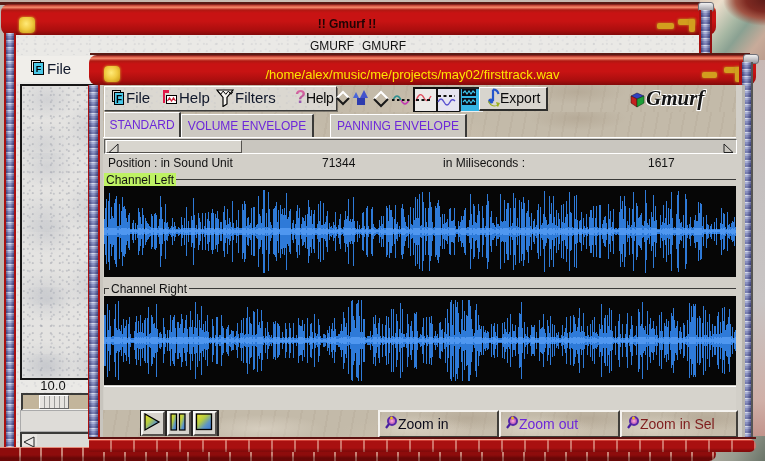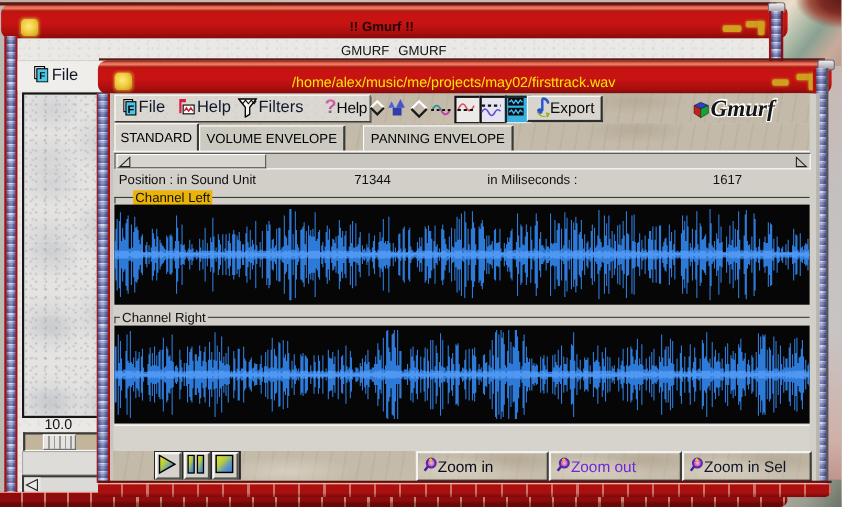--- a/index.html
+++ b/index.html
@@ -23,21 +23,21 @@
 .brickb{background-color:#8e0c0c;background-image:
  linear-gradient(180deg,rgba(255,170,150,.8) 0 1px,rgba(0,0,0,0) 1px 8px,rgba(50,0,0,.4) 11px 100%),
  repeating-linear-gradient(90deg,rgba(0,0,0,0) 0 19px,rgba(222,168,152,.75) 19px 21px)}
 .tbar{background:linear-gradient(180deg,#701010 0,#e0604a 2px,#ef8266 3.5px,#b01812 6px,#c81313 9px,#c81313 55%,#aa0e0e 85%,#820a0a 100%)}
 .ybtn{background:radial-gradient(circle at 45% 42%,#ffea78 0,#f0ca40 48%,#d2a41e 82%,#c49418 100%);border-radius:4px;box-shadow:0 0 2px 1px rgba(210,160,40,.55)}
 .gold{background:#d29e1e;border-radius:2px;box-shadow:0 0 2px 1px rgba(190,140,30,.5)}
 .cap{background:linear-gradient(180deg,#f2f2f2,#9a9aa2);border-radius:3px;border:1px solid #707078}
 .menut{font-size:15px;color:#0f172a}
 .small{font-size:12px;color:#111}
 .btn3{background:#d6d3cc;border-top:2px solid #f8f8f6;border-left:2px solid #f8f8f6;border-right:2px solid #55524e;border-bottom:2px solid #55524e}
-.tab{position:absolute;font-size:12px;color:#000000;text-align:center;line-height:22px;background:#d2cfc8;border-top:1px solid #fff;border-left:1px solid #fff;border-right:2px solid #3a3a38}
+.tab{position:absolute;font-size:12px;color:#6d28d9;text-align:center;line-height:22px;background:#d2cfc8;border-top:1px solid #fff;border-left:1px solid #fff;border-right:2px solid #3a3a38}
 </style></head><body>
 
 <div class="ab" style="left:690px;top:0;width:75px;height:66px;background:linear-gradient(128deg,#dcc2ac 0%,#ecdecc 25%,#a8b8a4 48%,#8aa192 60%,#c8ab9a 80%,#b89a8c 100%)"></div>
 <div class="ab" style="left:712px;top:0;width:53px;height:34px;background:radial-gradient(ellipse 42px 26px at 100% 0%,#5e1c18 0%,#7e2a22 45%,#a05444 70%,rgba(190,150,130,0) 100%)"></div>
 <div class="ab" style="left:752px;top:60px;width:13px;height:401px;background:linear-gradient(180deg,#c8b8b4 0%,#c4c0c0 30%,#c8c4c4 60%,#d0b0a8 85%,#c09088 95%,#804040 100%)"></div>
 <div class="ab" style="left:712px;top:436px;width:53px;height:25px;background:linear-gradient(120deg,#b0aca0 0%,#989c90 50%,#6a7468 100%)"></div>
 
 <div class="ab" style="left:0;top:0;width:700px;height:3px;background:linear-gradient(90deg,#c0aca2,#ccbeb4 40%,#c4b4ac)"></div>
 <div class="ab" style="left:0;top:2px;width:706px;height:3px;background:#5a1a14"></div>
 <div class="ab tbar" style="left:1px;top:4px;width:715px;height:31px;border-radius:8px"></div>
@@ -191,21 +191,21 @@
       <polygon points="2,1 11,9.5 2,9.5" fill="none" stroke="#222"></polygon>
     </svg></div>
 
 <div class="ab small" style="left:108px;top:156px">Position : in Sound Unit</div>
 <div class="ab small" style="left:322px;top:156px">71344</div>
 <div class="ab small" style="left:443px;top:156px">in Miliseconds :</div>
 <div class="ab small" style="left:648px;top:156px">1617</div>
 
 <div class="ab" style="left:104px;top:179px;width:632px;height:1px;background:#3a3a38"></div>
 <div class="ab" style="left:104px;top:179px;width:1px;height:6px;background:#3a3a38"></div>
-<div class="ab small" style="left:121px;top:173px;background:#eab308;padding:0 2px">Channel Left</div>
+<div class="ab small" style="left:104px;top:173px;background:#bef264;padding:0 2px">Channel Left</div>
 <div class="ab" style="left:104px;top:186px;width:632px;height:91px;background:#060606"></div>
 <div class="ab" style="left:104px;top:186px"><svg width="632" height="91">
       <path d="M0.5 33V58M1.5 22V69M2.5 13V78M3.5 41V50M4.5 15V76M5.5 7V84M6.5 33V58M7.5 21V70M8.5 30V61M9.5 32V59M10.5 17V74M11.5 13V78M12.5 10V81M13.5 40V51M14.5 40V51M15.5 18V73M16.5 39V52M17.5 25V66M18.5 11V80M19.5 21V70M20.5 20V71M21.5 23V68M22.5 32V59M23.5 36V55M24.5 29V62M25.5 27V64M26.5 43V48M27.5 43V48M28.5 37V54M29.5 34V57M30.5 43V48M31.5 37V54M32.5 43V48M33.5 39V52M34.5 22V69M35.5 26V65M36.5 31V60M37.5 38V53M38.5 22V69M39.5 29V62M40.5 43V48M41.5 32V59M42.5 35V56M43.5 37V54M44.5 38V53M45.5 40V51M46.5 41V50M47.5 28V63M48.5 30V61M49.5 42V49M50.5 28V63M51.5 27V64M52.5 29V62M53.5 42V49M54.5 40V51M55.5 33V58M56.5 10V81M57.5 21V70M58.5 33V58M59.5 43V48M60.5 36V55M61.5 18V73M62.5 37V54M63.5 36V55M64.5 41V50M65.5 43V48M66.5 42V49M67.5 40V51M68.5 32V59M69.5 41V50M70.5 36V55M71.5 40V51M72.5 43V48M73.5 43V48M74.5 41V50M75.5 42V49M76.5 43V48M77.5 31V60M78.5 39V52M79.5 42V49M80.5 32V59M81.5 42V49M82.5 21V70M83.5 42V49M84.5 35V56M85.5 42V49M86.5 42V49M87.5 30V61M88.5 34V57M89.5 12V79M90.5 29V62M91.5 42V49M92.5 39V52M93.5 43V48M94.5 27V64M95.5 32V59M96.5 36V55M97.5 43V48M98.5 27V64M99.5 43V48M100.5 40V51M101.5 27V64M102.5 42V49M103.5 33V58M104.5 26V65M105.5 35V56M106.5 42V49M107.5 27V64M108.5 23V68M109.5 27V64M110.5 43V48M111.5 28V63M112.5 32V59M113.5 25V66M114.5 33V58M115.5 42V49M116.5 36V55M117.5 36V55M118.5 43V48M119.5 26V65M120.5 20V71M121.5 34V57M122.5 39V52M123.5 23V68M124.5 38V53M125.5 32V59M126.5 36V55M127.5 41V50M128.5 15V76M129.5 37V54M130.5 42V49M131.5 42V49M132.5 34V57M133.5 41V50M134.5 24V67M135.5 42V49M136.5 42V49M137.5 42V49M138.5 18V73M139.5 24V67M140.5 15V76M141.5 18V73M142.5 40V51M143.5 32V59M144.5 31V60M145.5 39V52M146.5 37V54M147.5 22V69M148.5 42V49M149.5 21V70M150.5 21V70M151.5 41V50M152.5 39V52M153.5 38V53M154.5 10V81M155.5 28V63M156.5 30V61M157.5 37V54M158.5 23V68M159.5 4V87M160.5 4V87M161.5 41V50M162.5 27V64M163.5 41V50M164.5 6V85M165.5 23V68M166.5 36V55M167.5 39V52M168.5 42V49M169.5 23V68M170.5 22V69M171.5 20V71M172.5 16V75M173.5 36V55M174.5 24V67M175.5 43V48M176.5 19V72M177.5 28V63M178.5 23V68M179.5 29V62M180.5 22V69M181.5 29V62M182.5 7V84M183.5 33V58M184.5 31V60M185.5 25V66M186.5 23V68M187.5 43V48M188.5 37V54M189.5 34V57M190.5 42V49M191.5 38V53M192.5 25V66M193.5 19V72M194.5 32V59M195.5 22V69M196.5 42V49M197.5 38V53M198.5 31V60M199.5 32V59M200.5 35V56M201.5 29V62M202.5 40V51M203.5 28V63M204.5 14V77M205.5 21V70M206.5 30V61M207.5 24V67M208.5 38V53M209.5 28V63M210.5 24V67M211.5 42V49M212.5 42V49M213.5 38V53M214.5 18V73M215.5 35V56M216.5 15V76M217.5 39V52M218.5 39V52M219.5 17V74M220.5 38V53M221.5 36V55M222.5 30V61M223.5 25V66M224.5 43V48M225.5 37V54M226.5 41V50M227.5 40V51M228.5 42V49M229.5 36V55M230.5 39V52M231.5 26V65M232.5 41V50M233.5 43V48M234.5 39V52M235.5 33V58M236.5 28V63M237.5 42V49M238.5 43V48M239.5 41V50M240.5 34V57M241.5 25V66M242.5 33V58M243.5 30V61M244.5 13V78M245.5 35V56M246.5 33V58M247.5 36V55M248.5 33V58M249.5 11V80M250.5 35V56M251.5 42V49M252.5 43V48M253.5 35V56M254.5 43V48M255.5 39V52M256.5 43V48M257.5 42V49M258.5 27V64M259.5 26V65M260.5 40V51M261.5 43V48M262.5 22V69M263.5 20V71M264.5 40V51M265.5 43V48M266.5 43V48M267.5 23V68M268.5 21V70M269.5 38V53M270.5 41V50M271.5 42V49M272.5 43V48M273.5 43V48M274.5 42V49M275.5 34V57M276.5 40V51M277.5 30V61M278.5 38V53M279.5 30V61M280.5 42V49M281.5 42V49M282.5 20V71M283.5 22V69M284.5 35V56M285.5 19V72M286.5 24V67M287.5 24V67M288.5 31V60M289.5 43V48M290.5 33V58M291.5 19V72M292.5 38V53M293.5 36V55M294.5 43V48M295.5 40V51M296.5 43V48M297.5 22V69M298.5 18V73M299.5 23V68M300.5 31V60M301.5 36V55M302.5 40V51M303.5 41V50M304.5 29V62M305.5 43V48M306.5 21V70M307.5 38V53M308.5 39V52M309.5 22V69M310.5 34V57M311.5 11V80M312.5 32V59M313.5 13V78M314.5 32V59M315.5 8V83M316.5 40V51M317.5 39V52M318.5 6V85M319.5 16V75M320.5 41V50M321.5 22V69M322.5 36V55M323.5 41V50M324.5 22V69M325.5 6V85M326.5 16V75M327.5 21V70M328.5 36V55M329.5 42V49M330.5 41V50M331.5 20V71M332.5 22V69M333.5 17V74M334.5 14V77M335.5 20V71M336.5 31V60M337.5 42V49M338.5 28V63M339.5 38V53M340.5 28V63M341.5 37V54M342.5 36V55M343.5 33V58M344.5 41V50M345.5 23V68M346.5 22V69M347.5 35V56M348.5 35V56M349.5 34V57M350.5 22V69M351.5 40V51M352.5 43V48M353.5 43V48M354.5 35V56M355.5 40V51M356.5 36V55M357.5 30V61M358.5 34V57M359.5 30V61M360.5 24V67M361.5 22V69M362.5 42V49M363.5 41V50M364.5 41V50M365.5 34V57M366.5 8V83M367.5 28V63M368.5 39V52M369.5 18V73M370.5 20V71M371.5 36V55M372.5 37V54M373.5 29V62M374.5 18V73M375.5 25V66M376.5 42V49M377.5 42V49M378.5 20V71M379.5 32V59M380.5 42V49M381.5 40V51M382.5 19V72M383.5 8V83M384.5 15V76M385.5 42V49M386.5 31V60M387.5 25V66M388.5 37V54M389.5 37V54M390.5 39V52M391.5 41V50M392.5 31V60M393.5 38V53M394.5 38V53M395.5 40V51M396.5 8V83M397.5 35V56M398.5 36V55M399.5 35V56M400.5 14V77M401.5 35V56M402.5 23V68M403.5 17V74M404.5 17V74M405.5 41V50M406.5 22V69M407.5 40V51M408.5 37V54M409.5 7V84M410.5 22V69M411.5 12V79M412.5 40V51M413.5 32V59M414.5 41V50M415.5 14V77M416.5 42V49M417.5 16V75M418.5 23V68M419.5 11V80M420.5 17V74M421.5 41V50M422.5 27V64M423.5 25V66M424.5 14V77M425.5 31V60M426.5 40V51M427.5 27V64M428.5 43V48M429.5 35V56M430.5 33V58M431.5 41V50M432.5 39V52M433.5 24V67M434.5 18V73M435.5 43V48M436.5 21V70M437.5 39V52M438.5 37V54M439.5 28V63M440.5 5V86M441.5 31V60M442.5 34V57M443.5 39V52M444.5 38V53M445.5 10V81M446.5 28V63M447.5 17V74M448.5 37V54M449.5 10V81M450.5 31V60M451.5 39V52M452.5 24V67M453.5 40V51M454.5 27V64M455.5 33V58M456.5 42V49M457.5 19V72M458.5 36V55M459.5 18V73M460.5 37V54M461.5 31V60M462.5 15V76M463.5 28V63M464.5 41V50M465.5 6V85M466.5 26V65M467.5 27V64M468.5 41V50M469.5 42V49M470.5 10V81M471.5 33V58M472.5 9V82M473.5 34V57M474.5 43V48M475.5 35V56M476.5 34V57M477.5 26V65M478.5 43V48M479.5 32V59M480.5 40V51M481.5 42V49M482.5 28V63M483.5 41V50M484.5 43V48M485.5 31V60M486.5 24V67M487.5 24V67M488.5 32V59M489.5 20V71M490.5 41V50M491.5 32V59M492.5 20V71M493.5 41V50M494.5 42V49M495.5 19V72M496.5 19V72M497.5 42V49M498.5 38V53M499.5 34V57M500.5 31V60M501.5 30V61M502.5 37V54M503.5 43V48M504.5 18V73M505.5 33V58M506.5 25V66M507.5 41V50M508.5 36V55M509.5 23V68M510.5 43V48M511.5 42V49M512.5 42V49M513.5 43V48M514.5 42V49M515.5 26V65M516.5 10V81M517.5 23V68M518.5 15V76M519.5 33V58M520.5 10V81M521.5 20V71M522.5 42V49M523.5 35V56M524.5 39V52M525.5 22V69M526.5 41V50M527.5 39V52M528.5 23V68M529.5 6V85M530.5 36V55M531.5 41V50M532.5 17V74M533.5 20V71M534.5 32V59M535.5 31V60M536.5 29V62M537.5 27V64M538.5 39V52M539.5 40V51M540.5 35V56M541.5 4V87M542.5 17V74M543.5 37V54M544.5 39V52M545.5 33V58M546.5 41V50M547.5 26V65M548.5 31V60M549.5 9V82M550.5 35V56M551.5 20V71M552.5 34V57M553.5 43V48M554.5 43V48M555.5 43V48M556.5 29V62M557.5 39V52M558.5 36V55M559.5 19V72M560.5 37V54M561.5 32V59M562.5 15V76M563.5 39V52M564.5 22V69M565.5 38V53M566.5 23V68M567.5 6V85M568.5 32V59M569.5 42V49M570.5 41V50M571.5 42V49M572.5 28V63M573.5 9V82M574.5 5V86M575.5 33V58M576.5 37V54M577.5 36V55M578.5 41V50M579.5 29V62M580.5 42V49M581.5 8V83M582.5 13V78M583.5 39V52M584.5 42V49M585.5 38V53M586.5 31V60M587.5 41V50M588.5 42V49M589.5 41V50M590.5 34V57M591.5 29V62M592.5 35V56M593.5 35V56M594.5 16V75M595.5 27V64M596.5 17V74M597.5 18V73M598.5 40V51M599.5 31V60M600.5 43V48M601.5 43V48M602.5 29V62M603.5 38V53M604.5 39V52M605.5 43V48M606.5 40V51M607.5 38V53M608.5 43V48M609.5 43V48M610.5 36V55M611.5 43V48M612.5 32V59M613.5 43V48M614.5 43V48M615.5 43V48M616.5 37V54M617.5 22V69M618.5 38V53M619.5 27V64M620.5 28V63M621.5 41V50M622.5 43V48M623.5 26V65M624.5 39V52M625.5 38V53M626.5 41V50M627.5 37V54M628.5 35V56M629.5 36V55M630.5 31V60M631.5 41V50" stroke="#2e7ad8" stroke-width="1"></path>
       <path d="M0.5 42V49M1.5 42V49M2.5 42V49M3.5 44V47M4.5 42V49M5.5 42V49M6.5 42V49M7.5 42V49M8.5 42V49M9.5 42V49M10.5 42V49M11.5 42V49M12.5 42V49M13.5 44V47M14.5 44V47M15.5 42V49M16.5 43V48M17.5 42V49M18.5 42V49M19.5 42V49M20.5 42V49M21.5 42V49M22.5 42V49M23.5 43V48M24.5 42V49M25.5 42V49M26.5 44V46M27.5 44V46M28.5 43V48M29.5 42V49M30.5 44V46M31.5 43V48M32.5 44V46M33.5 44V47M34.5 42V49M35.5 42V49M36.5 42V49M37.5 43V48M38.5 42V49M39.5 42V49M40.5 44V46M41.5 42V49M42.5 42V49M43.5 43V48M44.5 43V48M45.5 44V47M46.5 44V47M47.5 42V49M48.5 42V49M49.5 44V46M50.5 42V49M51.5 42V49M52.5 42V49M53.5 44V47M54.5 44V47M55.5 42V49M56.5 42V49M57.5 42V49M58.5 42V49M59.5 44V46M60.5 43V48M61.5 42V49M62.5 43V48M63.5 43V48M64.5 44V47M65.5 44V46M66.5 44V47M67.5 44V47M68.5 42V49M69.5 44V47M70.5 43V48M71.5 44V47M72.5 44V46M73.5 44V46M74.5 44V47M75.5 44V47M76.5 44V46M77.5 42V49M78.5 43V48M79.5 44V46M80.5 42V49M81.5 44V47M82.5 42V49M83.5 44V47M84.5 42V49M85.5 44V46M86.5 44V46M87.5 42V49M88.5 42V49M89.5 42V49M90.5 42V49M91.5 44V46M92.5 43V48M93.5 44V46M94.5 42V49M95.5 42V49M96.5 43V48M97.5 44V46M98.5 42V49M99.5 44V46M100.5 44V47M101.5 42V49M102.5 44V47M103.5 42V49M104.5 42V49M105.5 42V49M106.5 44V47M107.5 42V49M108.5 42V49M109.5 42V49M110.5 44V46M111.5 42V49M112.5 42V49M113.5 42V49M114.5 42V49M115.5 44V47M116.5 43V48M117.5 43V48M118.5 44V46M119.5 42V49M120.5 42V49M121.5 42V49M122.5 44V47M123.5 42V49M124.5 43V48M125.5 42V49M126.5 43V48M127.5 44V47M128.5 42V49M129.5 43V48M130.5 44V47M131.5 44V47M132.5 42V49M133.5 44V47M134.5 42V49M135.5 44V47M136.5 44V47M137.5 44V47M138.5 42V49M139.5 42V49M140.5 42V49M141.5 42V49M142.5 44V47M143.5 42V49M144.5 42V49M145.5 43V48M146.5 43V48M147.5 42V49M148.5 44V47M149.5 42V49M150.5 42V49M151.5 44V47M152.5 43V48M153.5 43V48M154.5 42V49M155.5 42V49M156.5 42V49M157.5 43V48M158.5 42V49M159.5 42V49M160.5 42V49M161.5 44V47M162.5 42V49M163.5 44V47M164.5 42V49M165.5 42V49M166.5 43V48M167.5 44V47M168.5 44V46M169.5 42V49M170.5 42V49M171.5 42V49M172.5 42V49M173.5 43V48M174.5 42V49M175.5 44V46M176.5 42V49M177.5 42V49M178.5 42V49M179.5 42V49M180.5 42V49M181.5 42V49M182.5 42V49M183.5 42V49M184.5 42V49M185.5 42V49M186.5 42V49M187.5 44V46M188.5 43V48M189.5 42V49M190.5 44V47M191.5 43V48M192.5 42V49M193.5 42V49M194.5 42V49M195.5 42V49M196.5 44V46M197.5 43V48M198.5 42V49M199.5 42V49M200.5 42V49M201.5 42V49M202.5 44V47M203.5 42V49M204.5 42V49M205.5 42V49M206.5 42V49M207.5 42V49M208.5 43V48M209.5 42V49M210.5 42V49M211.5 44V47M212.5 44V47M213.5 43V48M214.5 42V49M215.5 42V49M216.5 42V49M217.5 43V48M218.5 43V48M219.5 42V49M220.5 43V48M221.5 43V48M222.5 42V49M223.5 42V49M224.5 44V46M225.5 43V48M226.5 44V47M227.5 44V47M228.5 44V47M229.5 43V48M230.5 44V47M231.5 42V49M232.5 44V47M233.5 44V46M234.5 43V48M235.5 42V49M236.5 42V49M237.5 44V46M238.5 44V46M239.5 44V47M240.5 42V49M241.5 42V49M242.5 42V49M243.5 42V49M244.5 42V49M245.5 42V49M246.5 42V49M247.5 43V48M248.5 42V49M249.5 42V49M250.5 42V49M251.5 44V47M252.5 44V46M253.5 42V49M254.5 44V46M255.5 44V47M256.5 44V46M257.5 44V47M258.5 42V49M259.5 42V49M260.5 44V47M261.5 44V46M262.5 42V49M263.5 42V49M264.5 44V47M265.5 44V46M266.5 44V46M267.5 42V49M268.5 42V49M269.5 43V48M270.5 44V47M271.5 44V47M272.5 44V46M273.5 44V46M274.5 44V46M275.5 42V49M276.5 44V47M277.5 42V49M278.5 43V48M279.5 42V49M280.5 44V47M281.5 44V47M282.5 42V49M283.5 42V49M284.5 42V49M285.5 42V49M286.5 42V49M287.5 42V49M288.5 42V49M289.5 44V46M290.5 42V49M291.5 42V49M292.5 43V48M293.5 43V48M294.5 44V46M295.5 44V47M296.5 44V46M297.5 42V49M298.5 42V49M299.5 42V49M300.5 42V49M301.5 43V48M302.5 44V47M303.5 44V47M304.5 42V49M305.5 44V46M306.5 42V49M307.5 43V48M308.5 44V47M309.5 42V49M310.5 42V49M311.5 42V49M312.5 42V49M313.5 42V49M314.5 42V49M315.5 42V49M316.5 44V47M317.5 44V47M318.5 42V49M319.5 42V49M320.5 44V47M321.5 42V49M322.5 43V48M323.5 44V47M324.5 42V49M325.5 42V49M326.5 42V49M327.5 42V49M328.5 43V48M329.5 44V47M330.5 44V47M331.5 42V49M332.5 42V49M333.5 42V49M334.5 42V49M335.5 42V49M336.5 42V49M337.5 44V47M338.5 42V49M339.5 43V48M340.5 42V49M341.5 43V48M342.5 43V48M343.5 42V49M344.5 44V47M345.5 42V49M346.5 42V49M347.5 42V49M348.5 42V49M349.5 42V49M350.5 42V49M351.5 44V47M352.5 44V46M353.5 44V46M354.5 42V49M355.5 44V47M356.5 43V48M357.5 42V49M358.5 42V49M359.5 42V49M360.5 42V49M361.5 42V49M362.5 44V47M363.5 44V47M364.5 44V47M365.5 42V49M366.5 42V49M367.5 42V49M368.5 44V47M369.5 42V49M370.5 42V49M371.5 43V48M372.5 43V48M373.5 42V49M374.5 42V49M375.5 42V49M376.5 44V47M377.5 44V47M378.5 42V49M379.5 42V49M380.5 44V47M381.5 44V47M382.5 42V49M383.5 42V49M384.5 42V49M385.5 44V46M386.5 42V49M387.5 42V49M388.5 43V48M389.5 43V48M390.5 44V47M391.5 44V47M392.5 42V49M393.5 43V48M394.5 43V48M395.5 44V47M396.5 42V49M397.5 42V49M398.5 43V48M399.5 42V49M400.5 42V49M401.5 42V49M402.5 42V49M403.5 42V49M404.5 42V49M405.5 44V47M406.5 42V49M407.5 44V47M408.5 43V48M409.5 42V49M410.5 42V49M411.5 42V49M412.5 44V47M413.5 42V49M414.5 44V47M415.5 42V49M416.5 44V47M417.5 42V49M418.5 42V49M419.5 42V49M420.5 42V49M421.5 44V47M422.5 42V49M423.5 42V49M424.5 42V49M425.5 42V49M426.5 44V47M427.5 42V49M428.5 44V46M429.5 42V49M430.5 42V49M431.5 44V47M432.5 44V47M433.5 42V49M434.5 42V49M435.5 44V46M436.5 42V49M437.5 43V48M438.5 43V48M439.5 42V49M440.5 42V49M441.5 42V49M442.5 42V49M443.5 44V47M444.5 43V48M445.5 42V49M446.5 42V49M447.5 42V49M448.5 43V48M449.5 42V49M450.5 42V49M451.5 44V47M452.5 42V49M453.5 44V47M454.5 42V49M455.5 42V49M456.5 44V47M457.5 42V49M458.5 43V48M459.5 42V49M460.5 43V48M461.5 42V49M462.5 42V49M463.5 42V49M464.5 44V47M465.5 42V49M466.5 42V49M467.5 42V49M468.5 44V47M469.5 44V47M470.5 42V49M471.5 42V49M472.5 42V49M473.5 42V49M474.5 44V46M475.5 42V49M476.5 42V49M477.5 42V49M478.5 44V46M479.5 42V49M480.5 44V47M481.5 44V47M482.5 42V49M483.5 44V47M484.5 44V46M485.5 42V49M486.5 42V49M487.5 42V49M488.5 42V49M489.5 42V49M490.5 44V47M491.5 42V49M492.5 42V49M493.5 44V47M494.5 44V46M495.5 42V49M496.5 42V49M497.5 44V47M498.5 43V48M499.5 42V49M500.5 42V49M501.5 42V49M502.5 43V48M503.5 44V46M504.5 42V49M505.5 42V49M506.5 42V49M507.5 44V47M508.5 43V48M509.5 42V49M510.5 44V46M511.5 44V46M512.5 44V47M513.5 44V46M514.5 44V46M515.5 42V49M516.5 42V49M517.5 42V49M518.5 42V49M519.5 42V49M520.5 42V49M521.5 42V49M522.5 44V47M523.5 42V49M524.5 43V48M525.5 42V49M526.5 44V47M527.5 44V47M528.5 42V49M529.5 42V49M530.5 43V48M531.5 44V47M532.5 42V49M533.5 42V49M534.5 42V49M535.5 42V49M536.5 42V49M537.5 42V49M538.5 44V47M539.5 44V47M540.5 42V49M541.5 42V49M542.5 42V49M543.5 43V48M544.5 44V47M545.5 42V49M546.5 44V47M547.5 42V49M548.5 42V49M549.5 42V49M550.5 42V49M551.5 42V49M552.5 42V49M553.5 44V46M554.5 44V46M555.5 44V46M556.5 42V49M557.5 44V47M558.5 43V48M559.5 42V49M560.5 43V48M561.5 42V49M562.5 42V49M563.5 43V48M564.5 42V49M565.5 43V48M566.5 42V49M567.5 42V49M568.5 42V49M569.5 44V47M570.5 44V47M571.5 44V47M572.5 42V49M573.5 42V49M574.5 42V49M575.5 42V49M576.5 43V48M577.5 43V48M578.5 44V47M579.5 42V49M580.5 44V47M581.5 42V49M582.5 42V49M583.5 43V48M584.5 44V47M585.5 43V48M586.5 42V49M587.5 44V47M588.5 44V47M589.5 44V47M590.5 42V49M591.5 42V49M592.5 42V49M593.5 42V49M594.5 42V49M595.5 42V49M596.5 42V49M597.5 42V49M598.5 44V47M599.5 42V49M600.5 44V46M601.5 44V46M602.5 42V49M603.5 43V48M604.5 44V47M605.5 44V46M606.5 44V47M607.5 43V48M608.5 44V46M609.5 44V46M610.5 43V48M611.5 44V46M612.5 42V49M613.5 44V46M614.5 44V46M615.5 44V46M616.5 43V48M617.5 42V49M618.5 43V48M619.5 42V49M620.5 42V49M621.5 44V47M622.5 44V46M623.5 42V49M624.5 44V47M625.5 43V48M626.5 44V47M627.5 43V48M628.5 42V49M629.5 43V48M630.5 42V49M631.5 44V47" stroke="#4f97f0" stroke-width="1"></path>
     </svg></div>
 
 <div class="ab" style="left:104px;top:288px;width:632px;height:1px;background:#3a3a38"></div>
 <div class="ab" style="left:104px;top:288px;width:1px;height:6px;background:#3a3a38"></div>
 <div class="ab small" style="left:109px;top:282px;background:#d2cfc8;padding:0 2px">Channel Right</div>
 <div class="ab" style="left:104px;top:296px;width:632px;height:89px;background:#060606"></div>
@@ -259,16 +259,16 @@
     </svg></div>
 <div class="ab" style="left:626px;top:415px"><svg width="14" height="16">
       <circle cx="8" cy="6" r="4" fill="#d070c0" stroke="#5828a8" stroke-width="2"></circle>
       <circle cx="8" cy="6" r="1.6" fill="#f0a0d0"></circle>
       <line x1="5" y1="9" x2="2" y2="13" stroke="#4820a0" stroke-width="2.2"></line>
       <line x1="6" y1="3" x2="9" y2="3" stroke="#e8c020" stroke-width="1.4"></line>
       <line x1="7.5" y1="1.5" x2="7.5" y2="4.5" stroke="#e8c020" stroke-width="1.4"></line>
     </svg></div>
 <div class="ab" style="left:398px;top:416px;font-size:14px;color:#0a0a1a">Zoom in</div>
 <div class="ab" style="left:519px;top:416px;font-size:14px;color:#6d28d9">Zoom out</div>
-<div class="ab" style="left:640px;top:416px;font-size:14px;color:#0f172a">Zoom in Sel</div>
+<div class="ab" style="left:640px;top:416px;font-size:14px;color:#7f1d1d">Zoom in Sel</div>
 <div class="ab" style="left:89px;top:437px;width:667px;height:2px;background:#5c1010"></div>
 
 <div class="ab brickf" style="left:89px;top:439px;width:667px;height:13px;border-radius:0 7px 7px 0"></div>
 
 </body></html>

